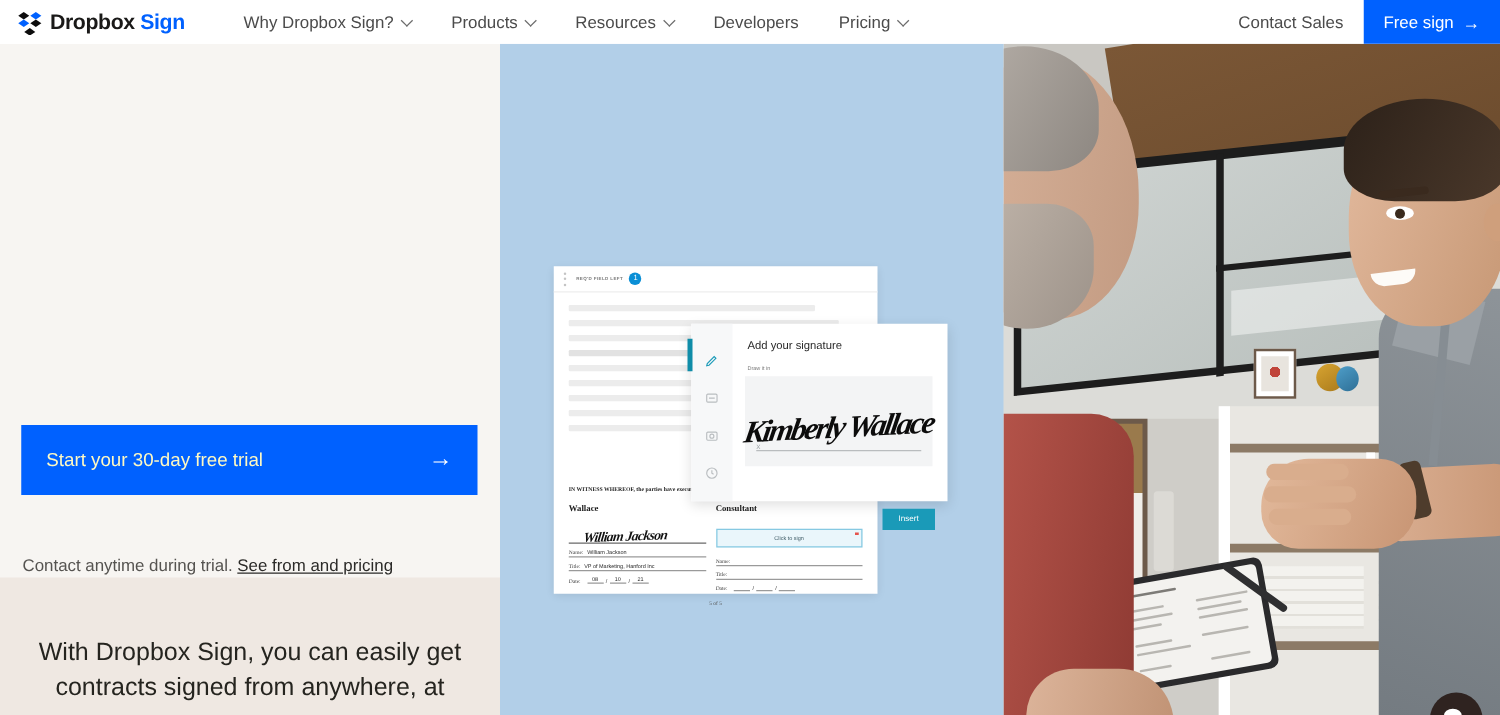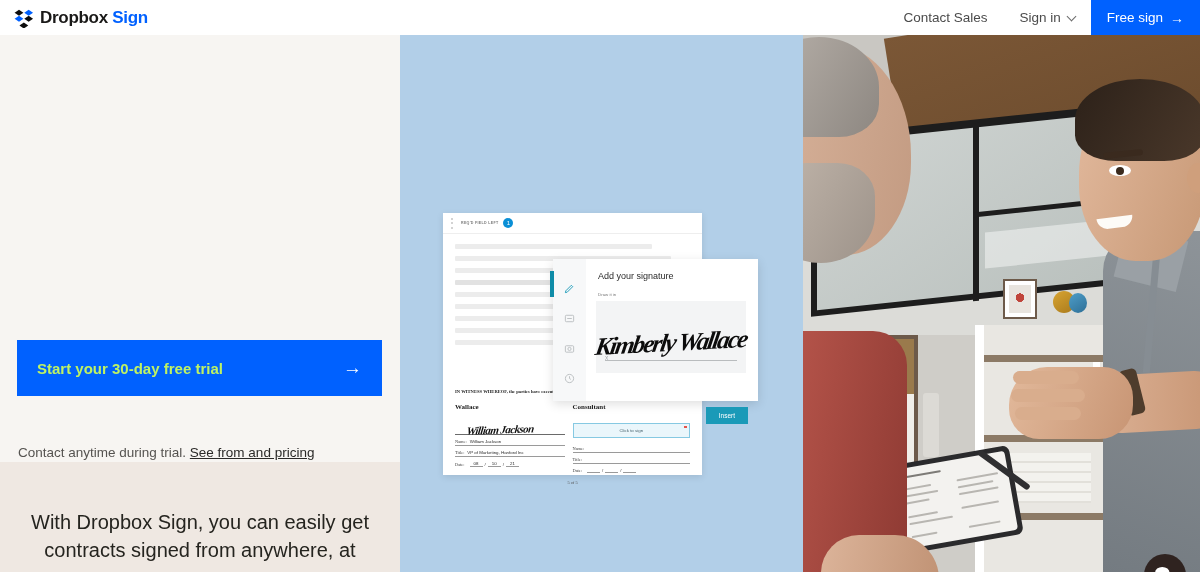--- a/index.html
+++ b/index.html
@@ -53,21 +53,21 @@
   .hero { position: absolute; left: 17px; top: 35px; width: 370px; }
   .hero h1 {
     font-size: 50px; line-height: 53px; font-weight: bold;
     letter-spacing: -1.6px; color: #1e1e1c;
   }
   .cta {
     position: absolute; left: 17px; top: 305px;
     width: 365px; height: 56px; background: #0061ff;
     display: flex; align-items: center; cursor: pointer;
   }
-  .cta-label { color: #bef264; font-size: 15px; font-weight: bold; margin-left: 20px; }
+  .cta-label { color: #fef9c3; font-size: 15px; font-weight: normal; margin-left: 20px; }
   .cta-arrow { color: #fff; font-size: 19px; margin-left: auto; margin-right: 20px; }
   .subtext {
     position: absolute; left: 18px; top: 410px;
     font-size: 13.5px; color: #555350;
   }
   .subtext .lnk { color: #2b2a28; text-decoration: underline; cursor: pointer; }
 
   .blurb {
     position: absolute; left: 30px; top: 473px; width: 340px;
     text-align: center; font-size: 20px; line-height: 28px; color: #25241f;
@@ -226,28 +226,45 @@
     <svg class="brand-mark" viewBox="0 0 24 24">
       <path d="M6 2 L0.7 5.6 L6 9.2 L11.3 5.6 Z" fill="#0d0d0d"></path>
       <path d="M17.6 2 L12.3 5.6 L17.6 9.2 L22.9 5.6 Z" fill="#0061ff"></path>
       <path d="M6 16.4 L0.7 12.8 L6 9.2 L11.3 12.8 Z" fill="#0061ff"></path>
       <path d="M17.6 16.4 L12.3 12.8 L17.6 9.2 L22.9 12.8 Z" fill="#0d0d0d"></path>
       <path d="M11.8 17.4 L6.5 21 L11.8 24.6 L17.1 21 Z" fill="#0d0d0d"></path>
     </svg>
     <div class="brand-text"><span>Dropbox</span> <span class="sign">Sign</span></div>
   </div>
 
+  <div class="nav-links">
+    <div class="nav-item">
+        <span>Why Dropbox Sign?</span>
+        <i class="caret"></i>
+      </div>
+    <div class="nav-item">
+        <span>Products</span>
+        <i class="caret"></i>
+      </div>
+    <div class="nav-item">
+        <span>Resources</span>
+        <i class="caret"></i>
+      </div>
+    <div class="nav-item">
+        <span>Developers</span>
+      </div>
+    <div class="nav-item">
+        <span>Pricing</span>
+        <i class="caret"></i>
+      </div>
+  </div>
 
   <div class="nav-right">
     <div class="nav-item">
         <span>Contact Sales</span>
-      </div>
-    <div class="nav-item">
-        <span>Sign in</span>
-        <i class="caret"></i>
       </div>
     <div class="btn-trial">
       <span>Free sign</span>
       <span class="ar">→</span>
     </div>
   </div>
 </div>
 
 <div class="stage">
 

